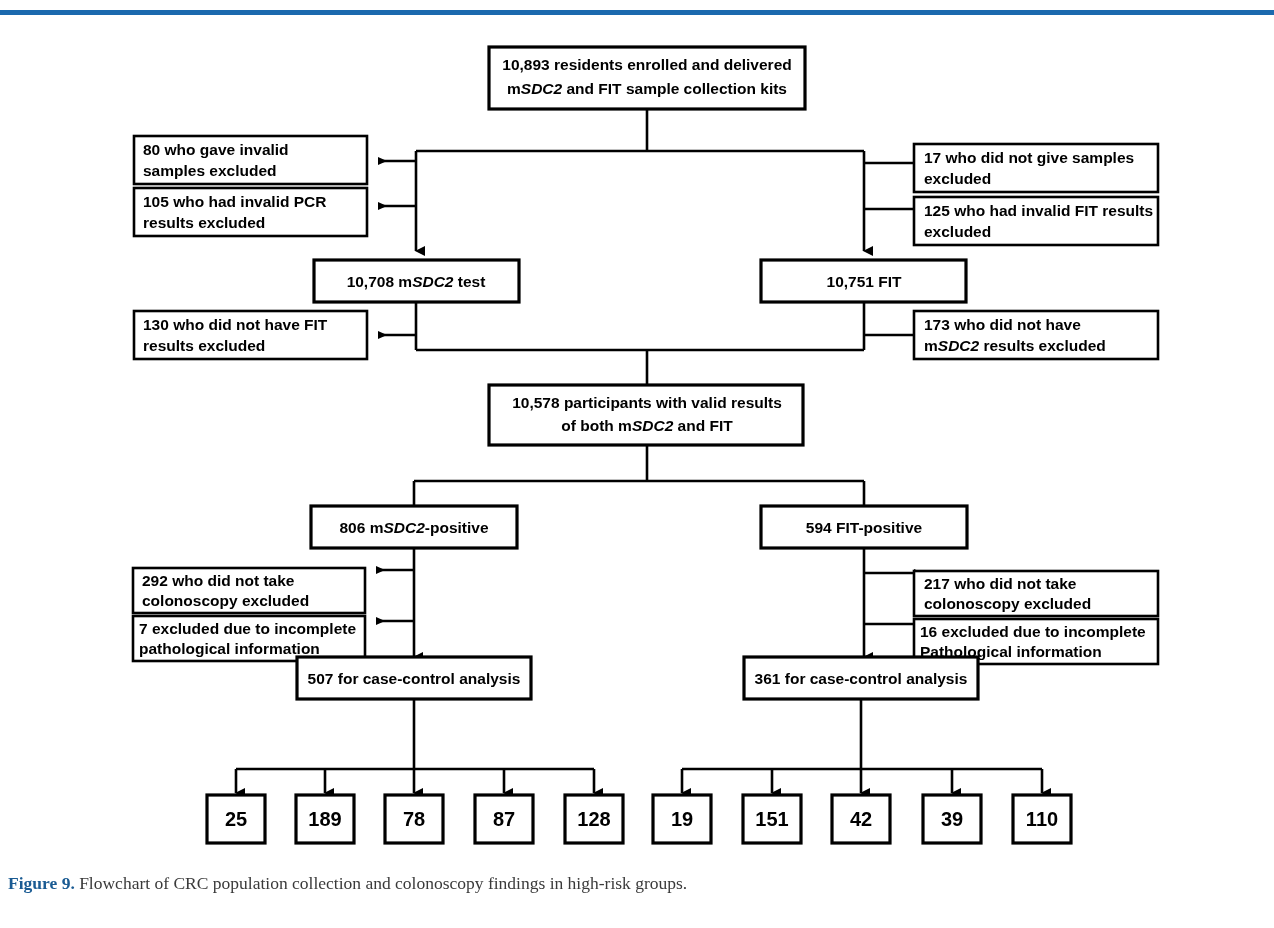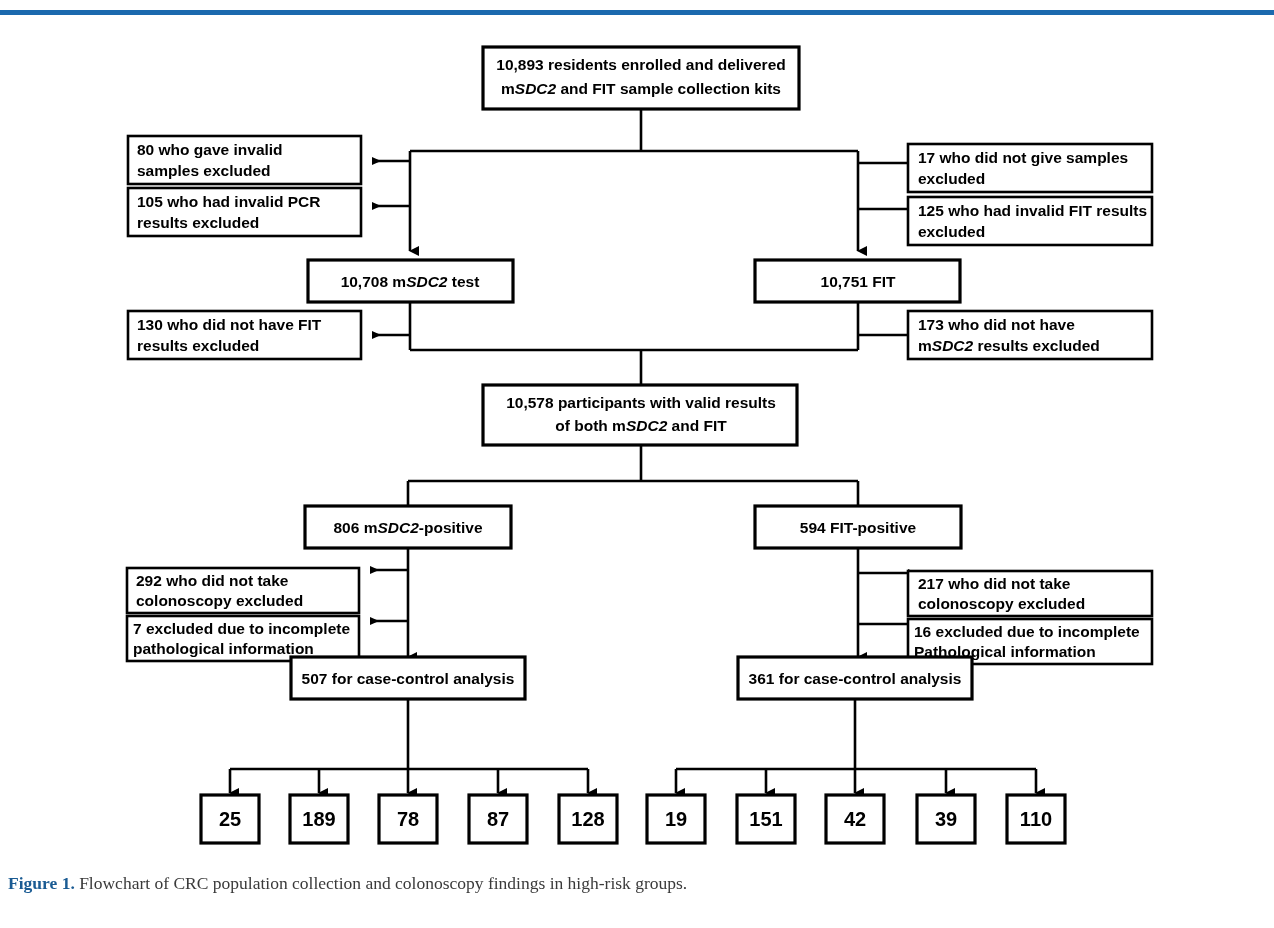--- a/index.html
+++ b/index.html
@@ -18,21 +18,21 @@
   .top-rule {
     position: absolute;
     left: 0;
     top: 10px;
     width: 1274px;
     height: 5px;
     background: #1b69ae;
   }
   .figure-area {
     position: absolute;
-    left: 0;
+    left: 6px;
     top: 20px;
     width: 1112px;
     height: 845px;
   }
   svg.flow {
     display: block;
     width: 1274px;
     height: 845px;
   }
   .bx {
@@ -303,14 +303,14 @@
           <rect class="bx" x="1007" y="775" width="58" height="48"></rect>
           <text class="t-num" x="1036" y="806">110</text>
           <text class="t-leaf" x="1036" y="857">Control</text>
         </g>
       </g>
 
 </svg>
 </div>
 
 <div class="caption">
-  <span class="lead">Figure 1.</span><span> Flowchart of CRC population collection and colonoscopy findings in high-risk groups.</span>
+  <span class="lead">Figure 9.</span><span> Flowchart of CRC population collection and colonoscopy findings in high-risk groups.</span>
 </div>
 
 </body></html>

